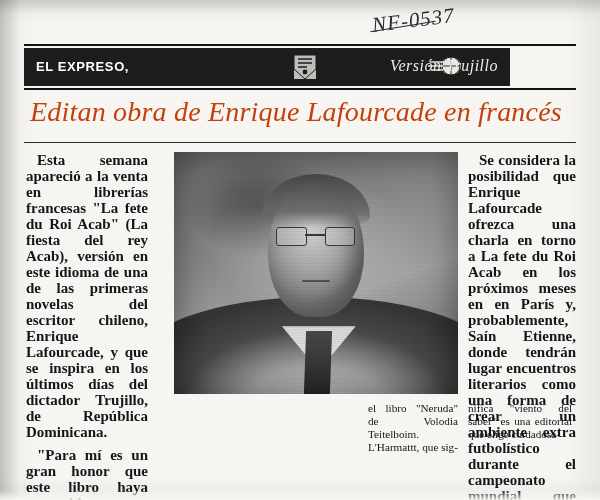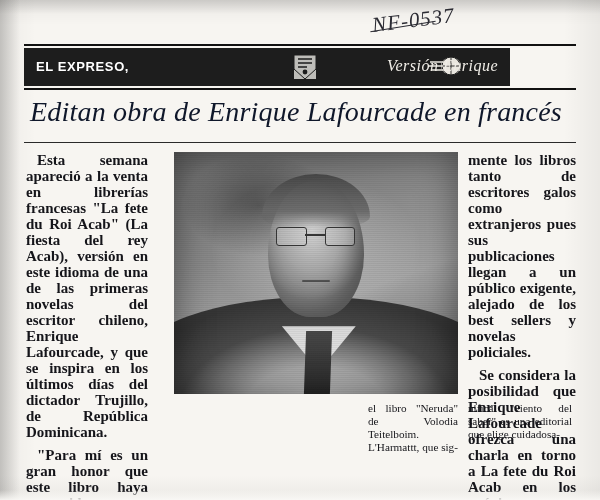--- a/index.html
+++ b/index.html
@@ -131,21 +131,21 @@
 
   
   #headline {
     position: absolute;
     top: 96px;
     left: 30px;
     width: 545px;
     font-family: "Liberation Serif", serif;
     font-style: italic;
     font-size: 28px;
-    color: #0f172a;
+    color: #c2410c;
     letter-spacing: 0.2px;
     white-space: nowrap;
   }
   #headline-rule {
     position: absolute;
     top: 142px;
     left: 24px;
     width: 552px;
     height: 1px;
     background: #2a2a2a;
@@ -355,21 +355,21 @@
       <circle cx="17" cy="20" r="2.4" fill="#1d1d1d"></circle>
     </svg>
 
     <svg id="masthead-logo-mark" viewBox="0 0 36 28">
       <ellipse cx="23" cy="13" rx="10" ry="9" fill="#e9e6df"></ellipse>
       <path d="M23 4 a9 9 0 0 1 0 18 a9 9 0 0 1 0 -18" fill="none" stroke="#1d1d1d" stroke-width="1"></path>
       <path d="M14 13 h18 M23 4 v18" stroke="#1d1d1d" stroke-width="0.9"></path>
       <path d="M2 9 h14 M0 13 h15 M3 17 h12" stroke="#e9e6df" stroke-width="1.6"></path>
     </svg>
 
-    <div id="section-name">Versión Enrique</div>
+    <div id="section-name">Versión Trujillo</div>
   </div>
   <div id="masthead-rule-bottom"></div>
 
   <div id="headline">Editan obra de Enrique Lafourcade en francés</div>
   <div id="headline-rule"></div>
 
   <div class="column" id="col-left">
     <p class="first">Esta semana apareció a la venta en librerías francesas "La fete du Roi Acab" (La fiesta del rey Acab), versión en este idioma de una de las primeras novelas del escritor chileno, Enrique Lafourcade, y que se inspira en los últimos días del dictador Trujillo, de República Dominicana.</p>
     <p>"Para mí es un gran honor que este libro haya aparecido en Francia, patria de mis ancestros", declaró Lafourcade.</p>
   </div>
@@ -391,20 +391,19 @@
 
   <div id="bottom-left-chunk">
     <p style="margin:0;text-indent:0">el libro "Neruda" de Volodia Teitelboim. L'Harmattt, que sig-</p>
   </div>
 
   <div id="bottom-right-chunk">
     <p style="margin:0;text-indent:0">nifica "viento del saber" es una editorial que elige cuidadosa-</p>
   </div>
 
   <div class="column" id="col-right" style="top:152px">
-    <p class="first" style="text-indent:0">mente los libros tanto de escritores galos como extranjeros pues sus publicaciones llegan a un público exigente, alejado de los best sellers y novelas policiales.</p>
     <p>Se considera la posibilidad que Enrique Lafourcade ofrezca una charla en torno a La fete du Roi Acab en los próximos meses en en París y, probablemente, Saín Etienne, donde tendrán lugar encuentros literarios como una forma de crear un ambiente extra futbolístico durante el campeonato mundial que tendrá como una de sus sedes esta ciudad vecina a Lyon.</p>
   </div>
 
   <div id="top-shadow"></div>
   <div id="left-shadow"></div>
   <div id="bottom-fade"></div>
 </div>
 
 </body></html>

